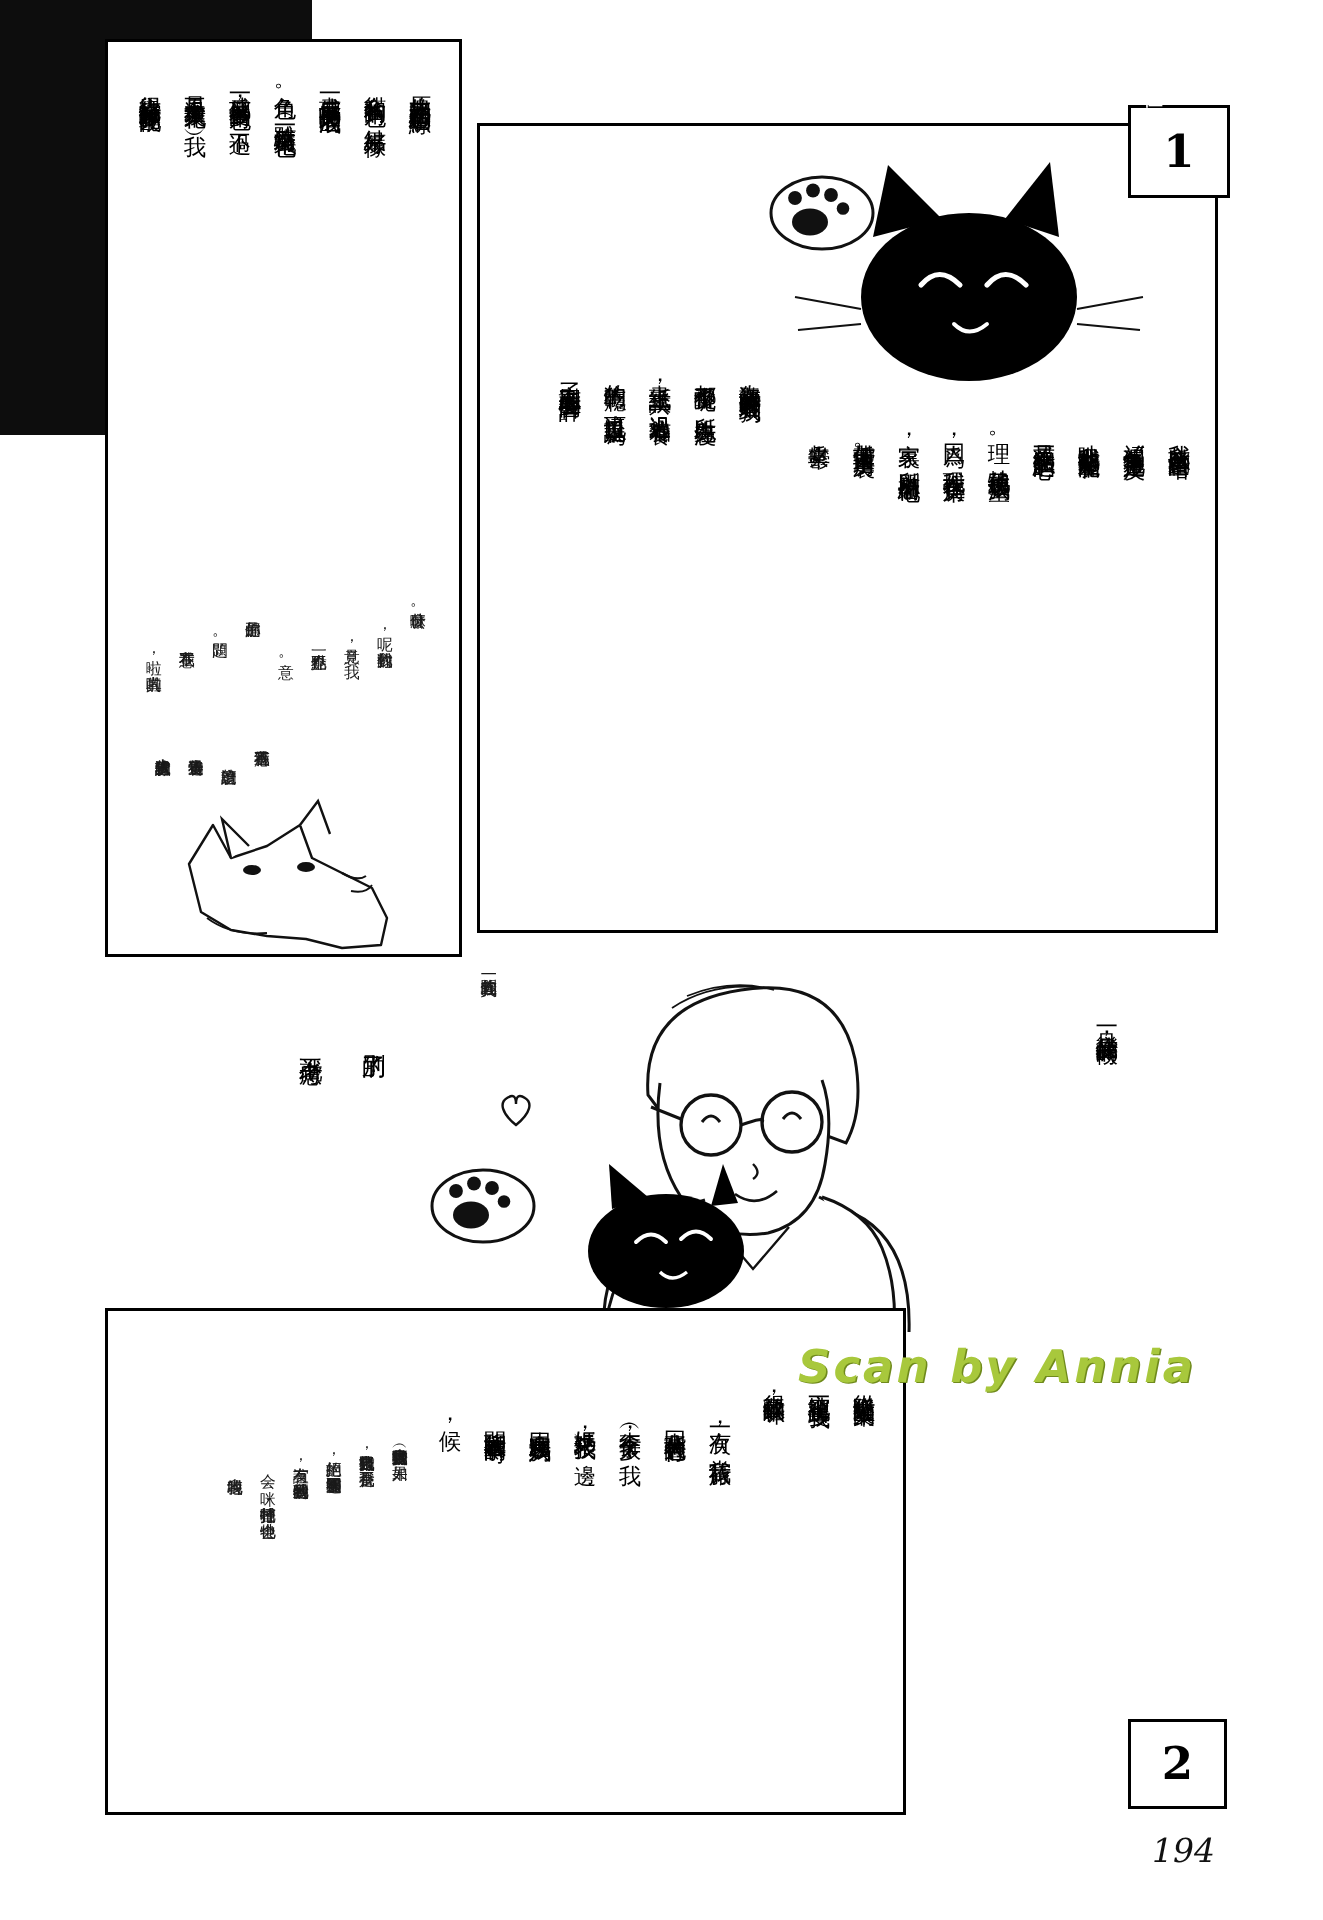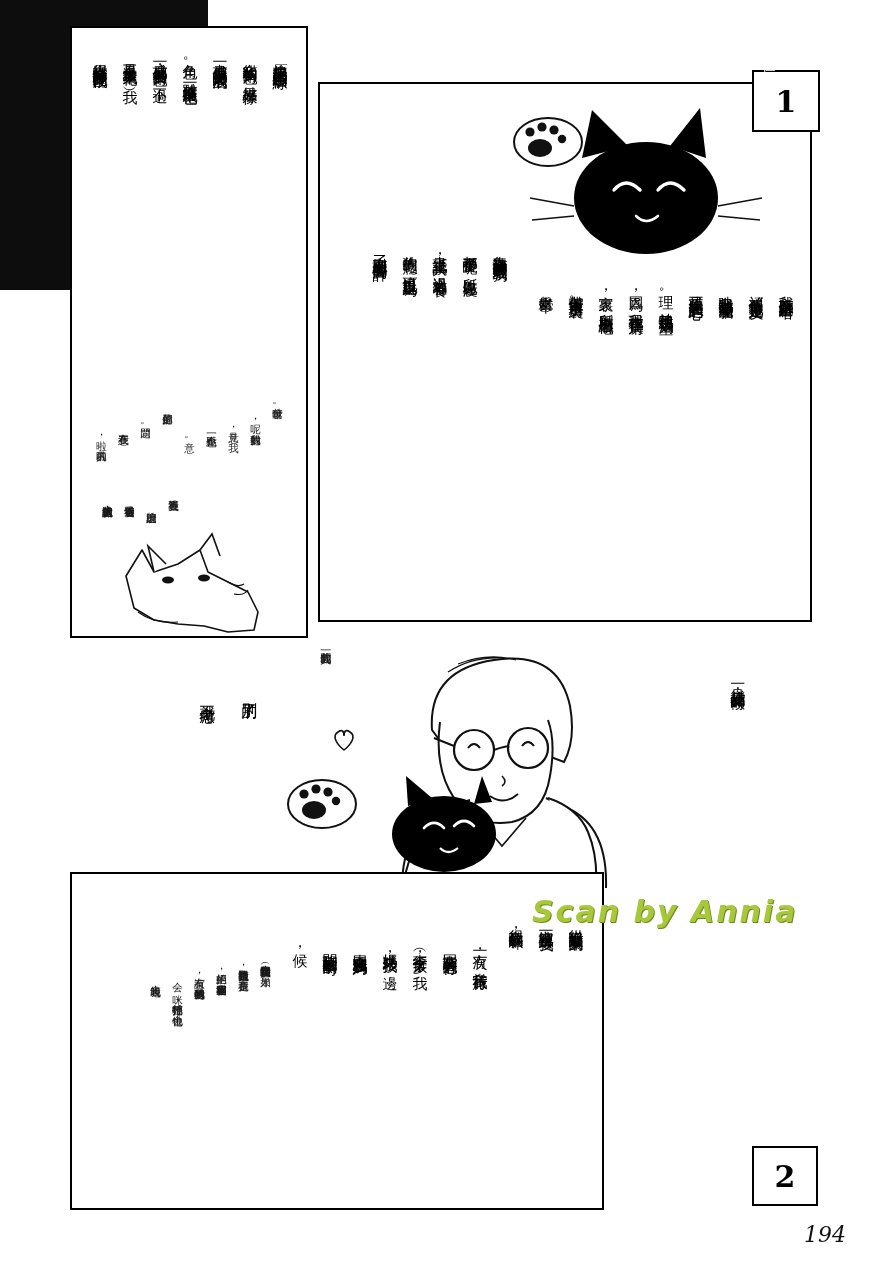--- a/index.html
+++ b/index.html
@@ -140,21 +140,20 @@
     margin-left: 32px;
   }
   
   #page-number {
     position: absolute;
     left: 768px; top: 1222px;
     font-family: "DejaVu Serif", "Liberation Serif", serif;
     font-style: italic;
     font-size: 22px;
     color: #111;
-    margin-left: 36px;
   }
   
   .art {
     position: absolute;
     pointer-events: none;
   }
   .handnote {
     position: absolute;
     writing-mode: vertical-rl;
     text-orientation: upright;

